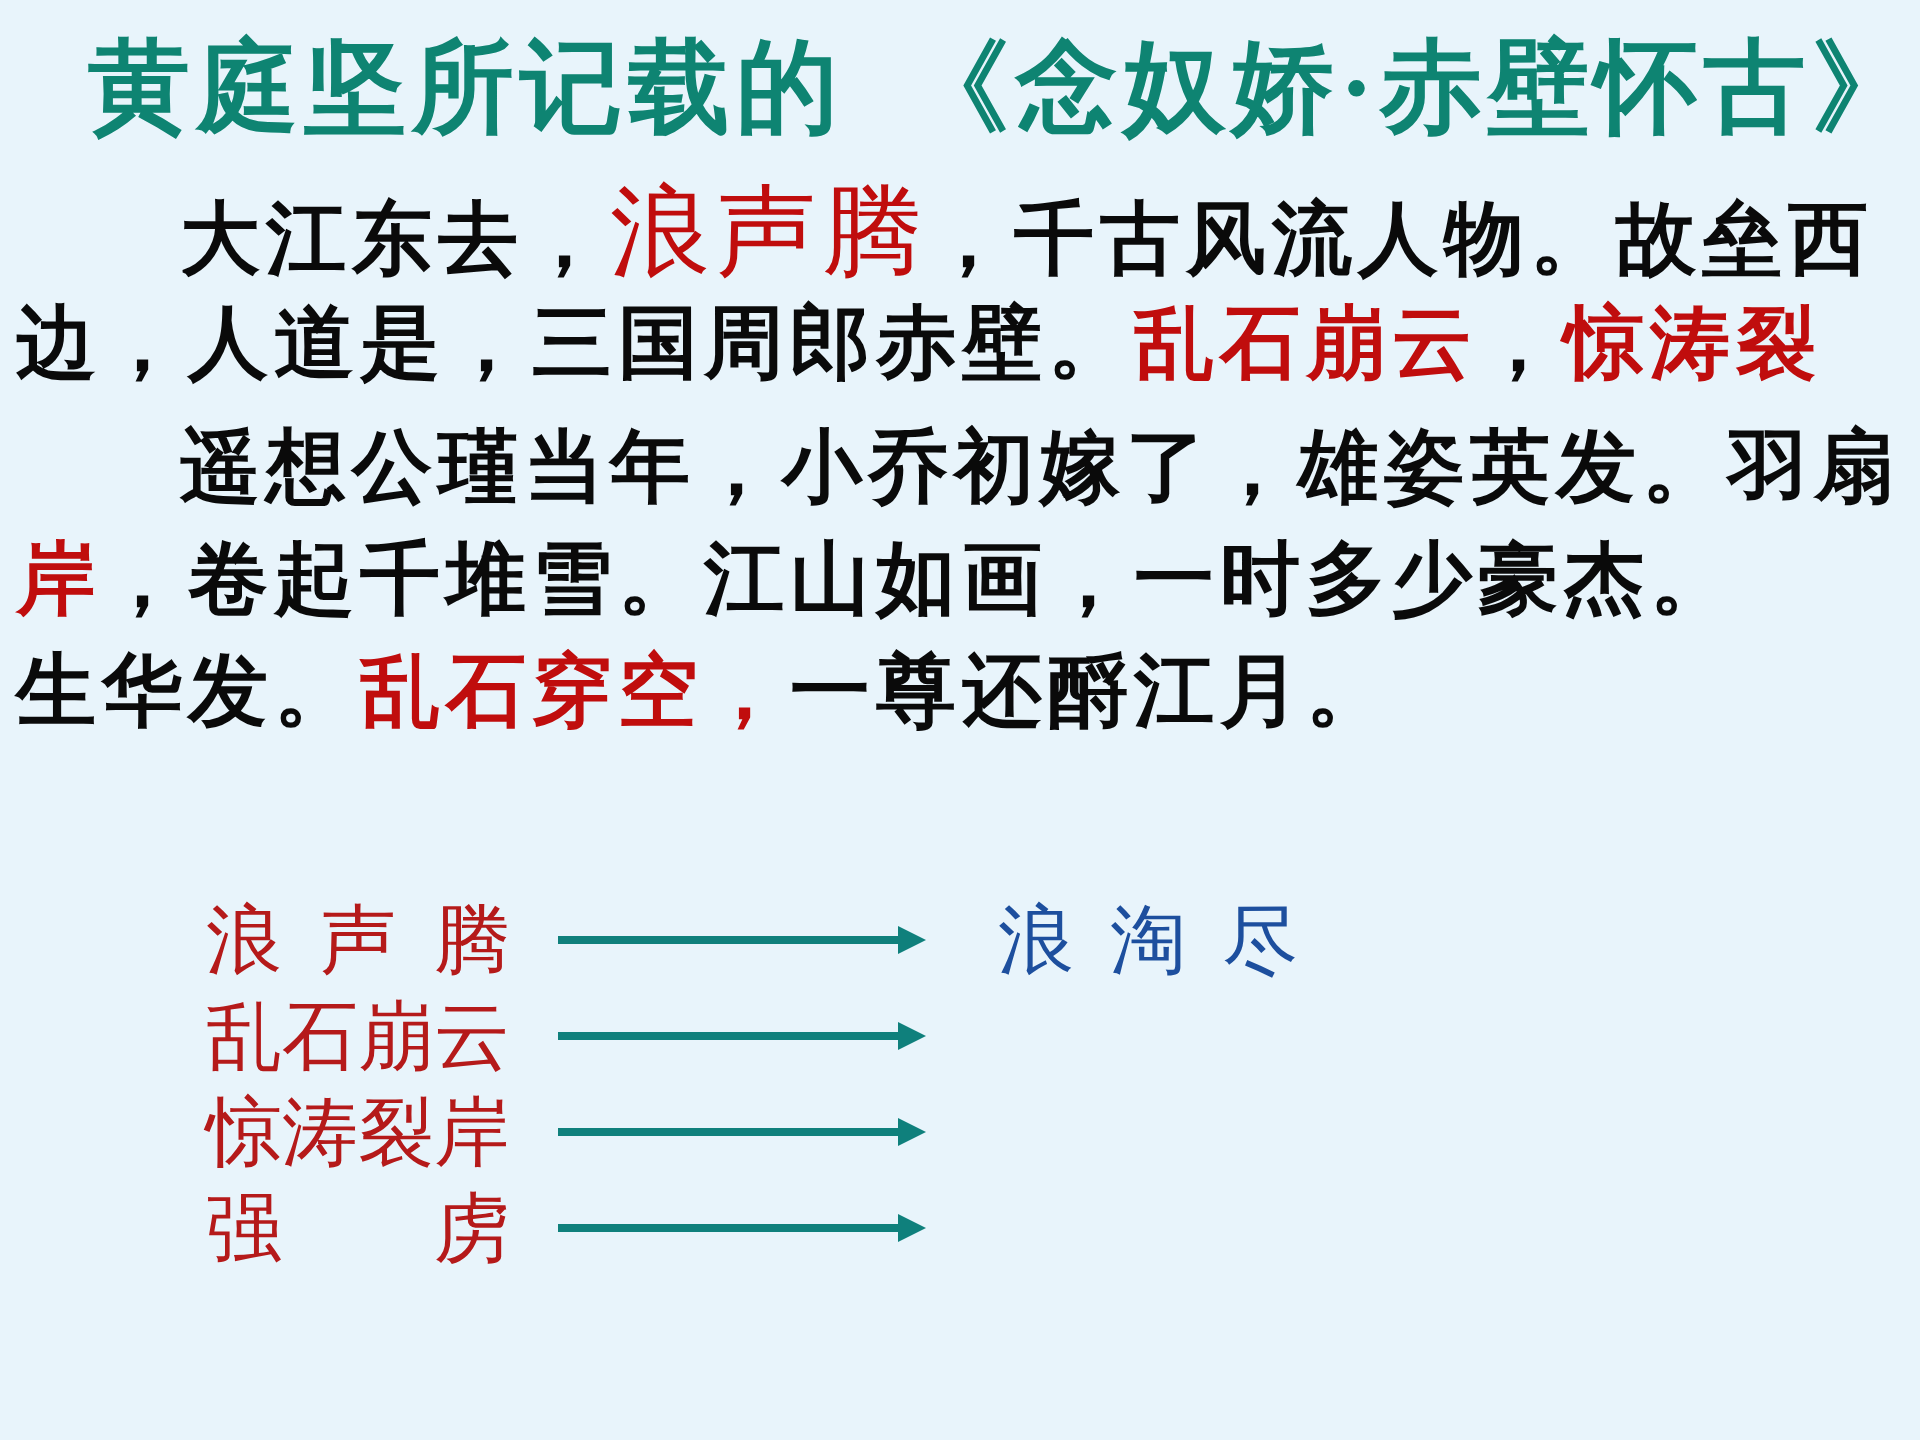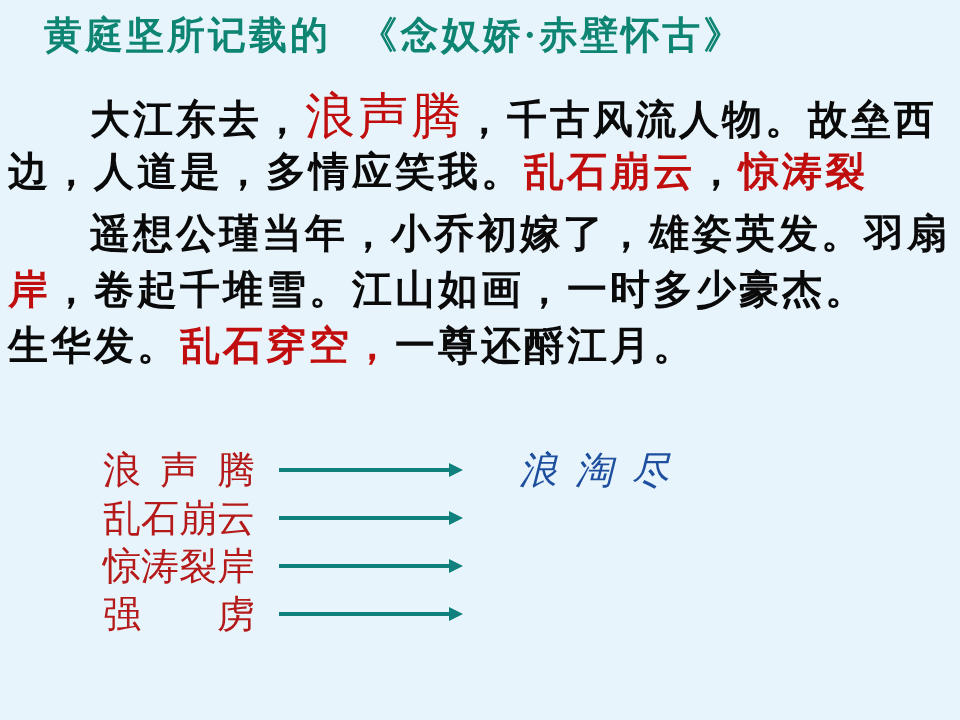--- a/index.html
+++ b/index.html
@@ -13,21 +13,21 @@
     height: 720px;
     overflow: hidden;
     background: var(--bg, #e8f4fb);
     font-family: "Liberation Serif", "DejaVu Serif", serif;
   }
   .title {
     position: absolute;
     left: 44px;
     top: 10px;
     margin: 0;
-    font-size: 38px;
+    font-size: 51px;
     font-weight: bold;
     letter-spacing: 3px;
     word-spacing: 16px;
     color: var(--title, #0e8472);
     white-space: nowrap;
   }
   .poem {
     position: absolute;
     left: 8px;
     top: 88px;
@@ -69,23 +69,22 @@
     text-align-last: justify;
     text-justify: inter-character;
     white-space: nowrap;
   }
   .map-from {
     width: 152px;
     color: var(--red-list, #b51a1a);
   }
   .map-to {
     width: 150px;
-    margin-left: 56px;
+    margin-left: 36px;
     color: var(--blue, #1d4f9e);
-    font-style: italic;
   }
   .arrow {
     display: flex;
     align-items: center;
     margin-left: 24px;
     width: 184px;
   }
   .arrow-line {
     display: block;
     width: 170px;
@@ -102,21 +101,21 @@
   }
 </style>
 </head>
 <body>
 
 <div class="slide" style="--bg: #e8f4fb; --title: #0e8472; --red: #c00d0d; --red-list: #b51a1a; --blue: #1d4f9e; --teal: #0f807c; --ink: #0a0a0a;">
   <h1 class="title">黄庭坚所记载的 《念奴娇·赤壁怀古》</h1>
 
   <div class="poem" id="poem">
       <div class="poem-line indent"><span class="seg-black">大江东去，</span><span class="seg-red-large">浪声腾</span><span class="seg-black">，</span><span class="seg-black">千古风流人物。故垒西</span></div>
-      <div class="poem-line"><span class="seg-black">边，人道是，多情应笑我。</span><span class="seg-red">乱石崩云</span><span class="seg-black">，</span><span class="seg-red">惊涛裂</span></div>
+      <div class="poem-line"><span class="seg-black">边，人道是，三国周郎赤壁。</span><span class="seg-red">乱石崩云</span><span class="seg-black">，</span><span class="seg-red">惊涛裂</span></div>
       <div class="poem-line indent stanza-gap"><span class="seg-black">遥想公瑾当年，小乔初嫁了，雄姿英发。羽扇</span></div>
       <div class="poem-line"><span class="seg-red">岸</span><span class="seg-black">，卷起千堆雪。江山如画，一时多少豪杰。</span></div>
       <div class="poem-line"><span class="seg-black">生华发。</span><span class="seg-red">乱石穿空，</span><span class="seg-black">一尊还酹江月。</span></div>
     </div>
 
   <div class="mappings" id="mappings">
       <div class="map-row">
         <span class="map-from">浪声腾</span>
         <span class="arrow">
           <span class="arrow-line"></span>

